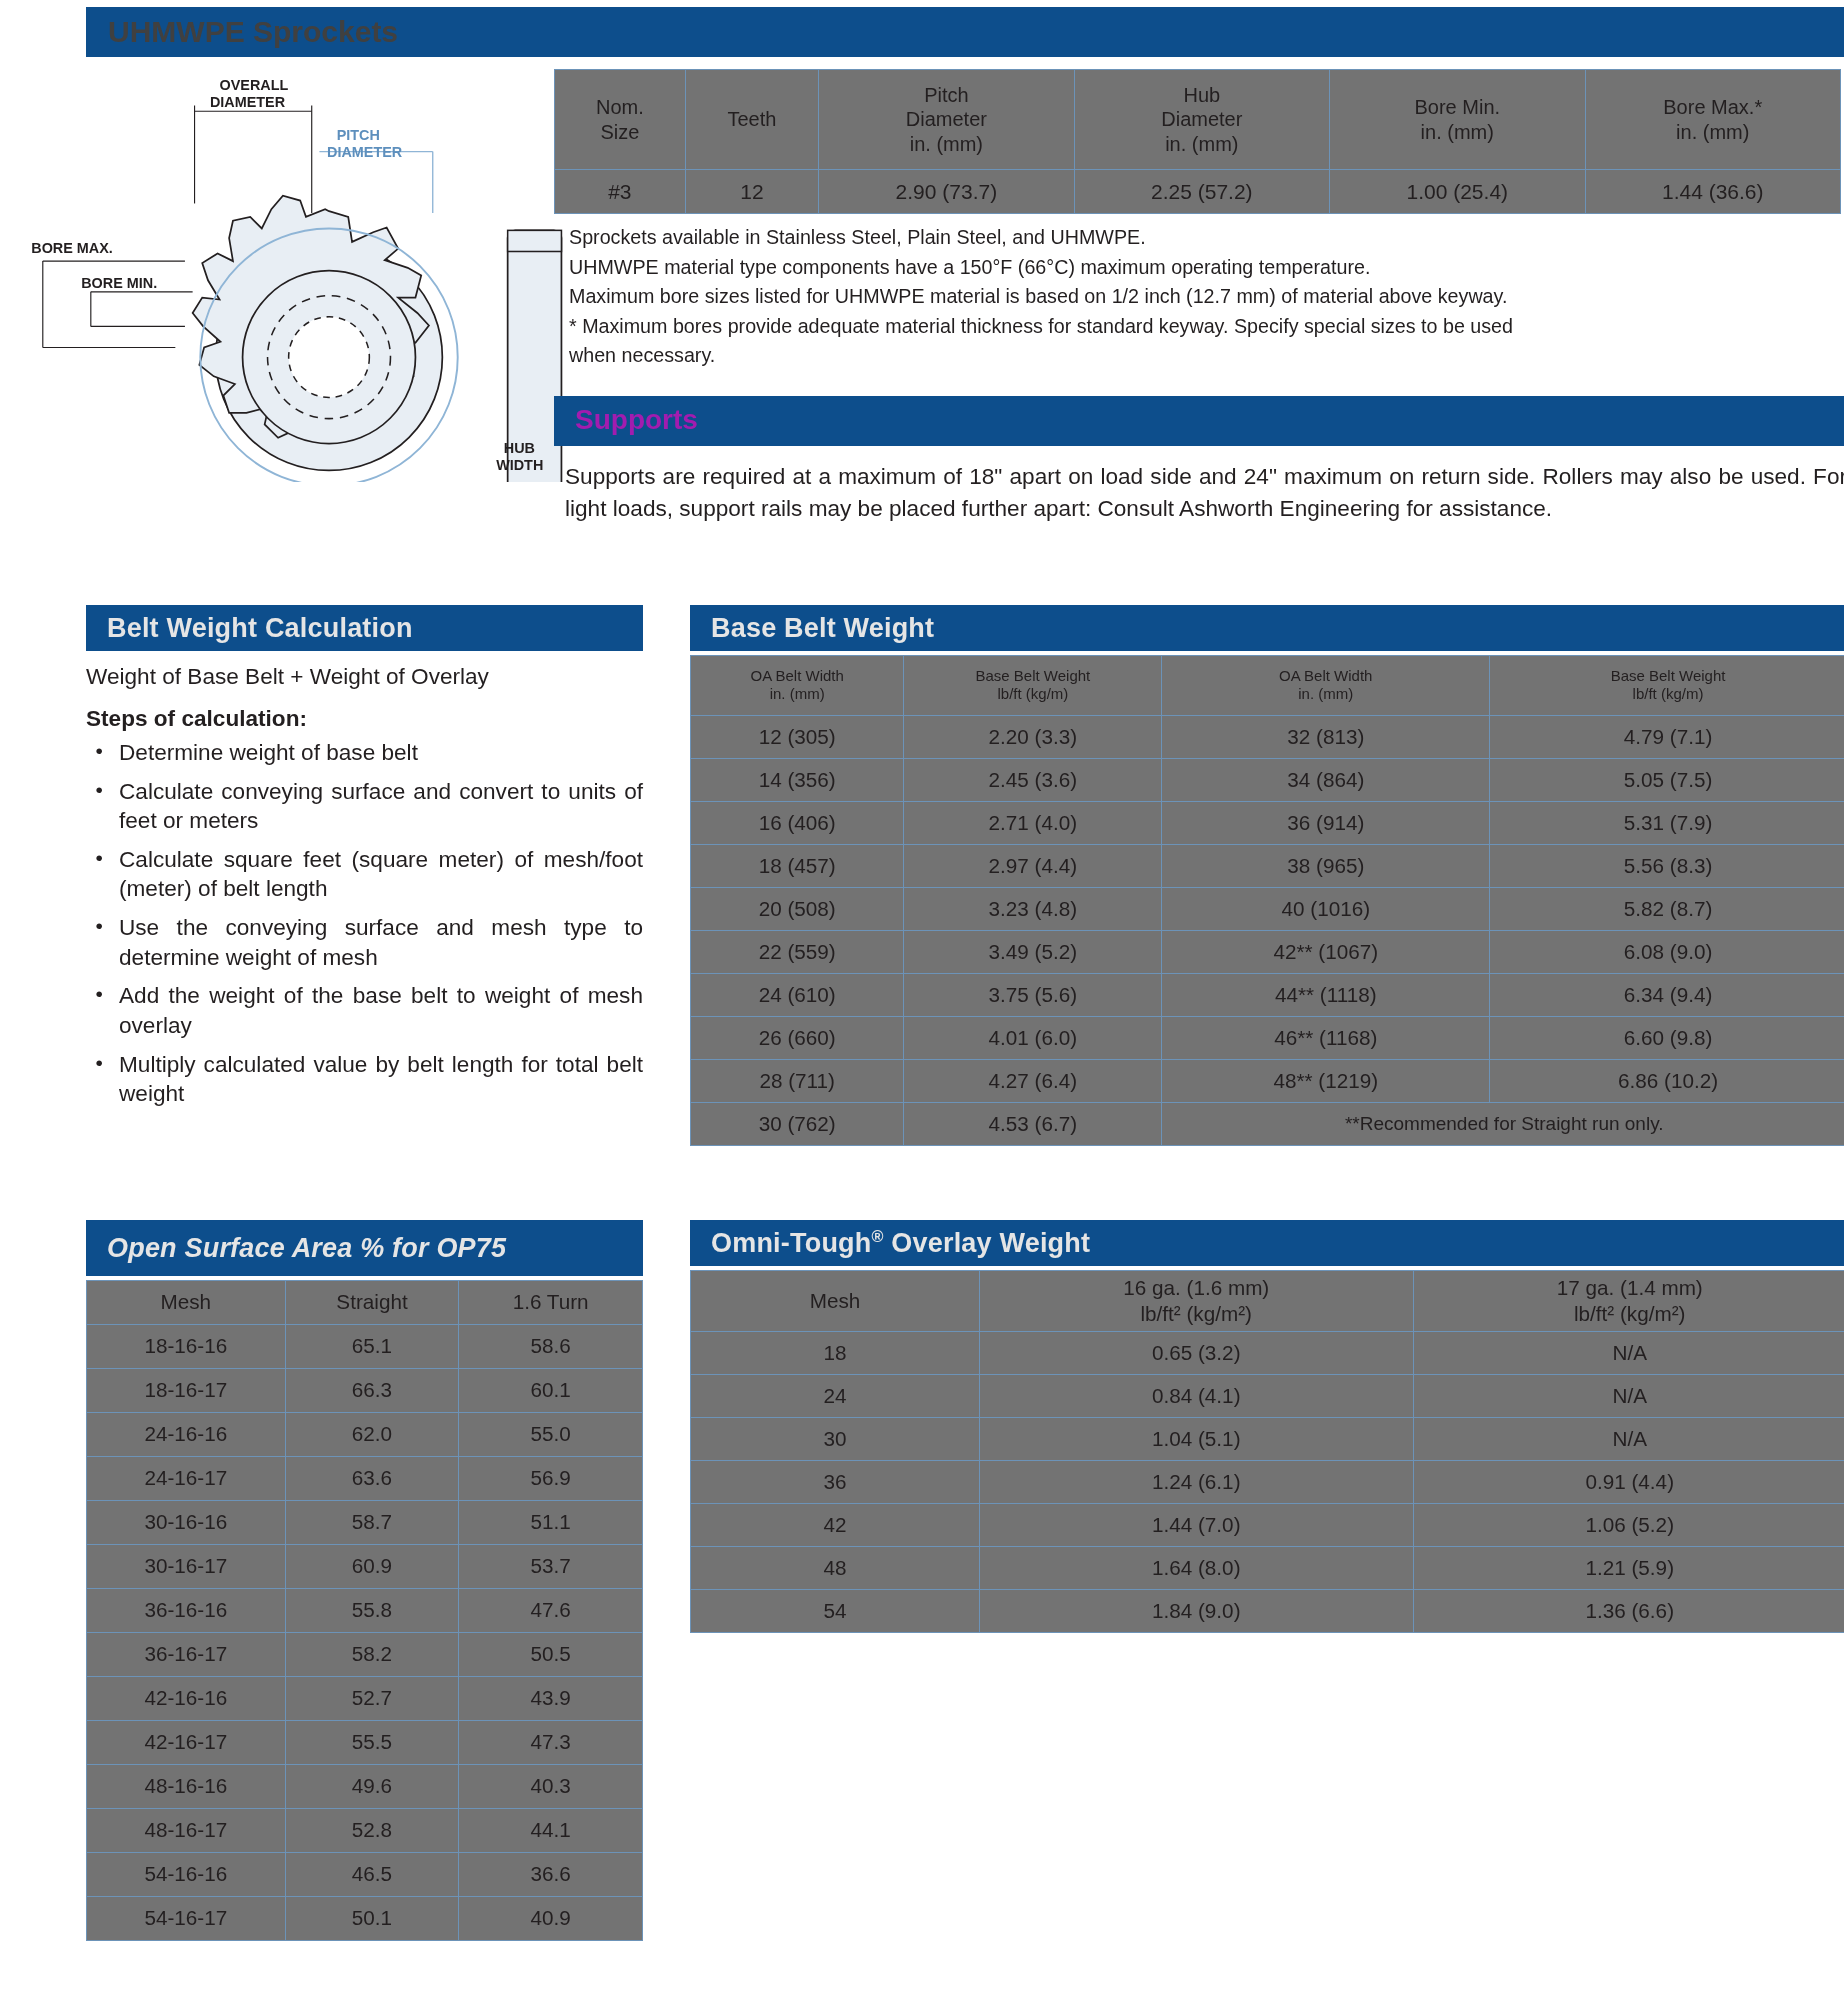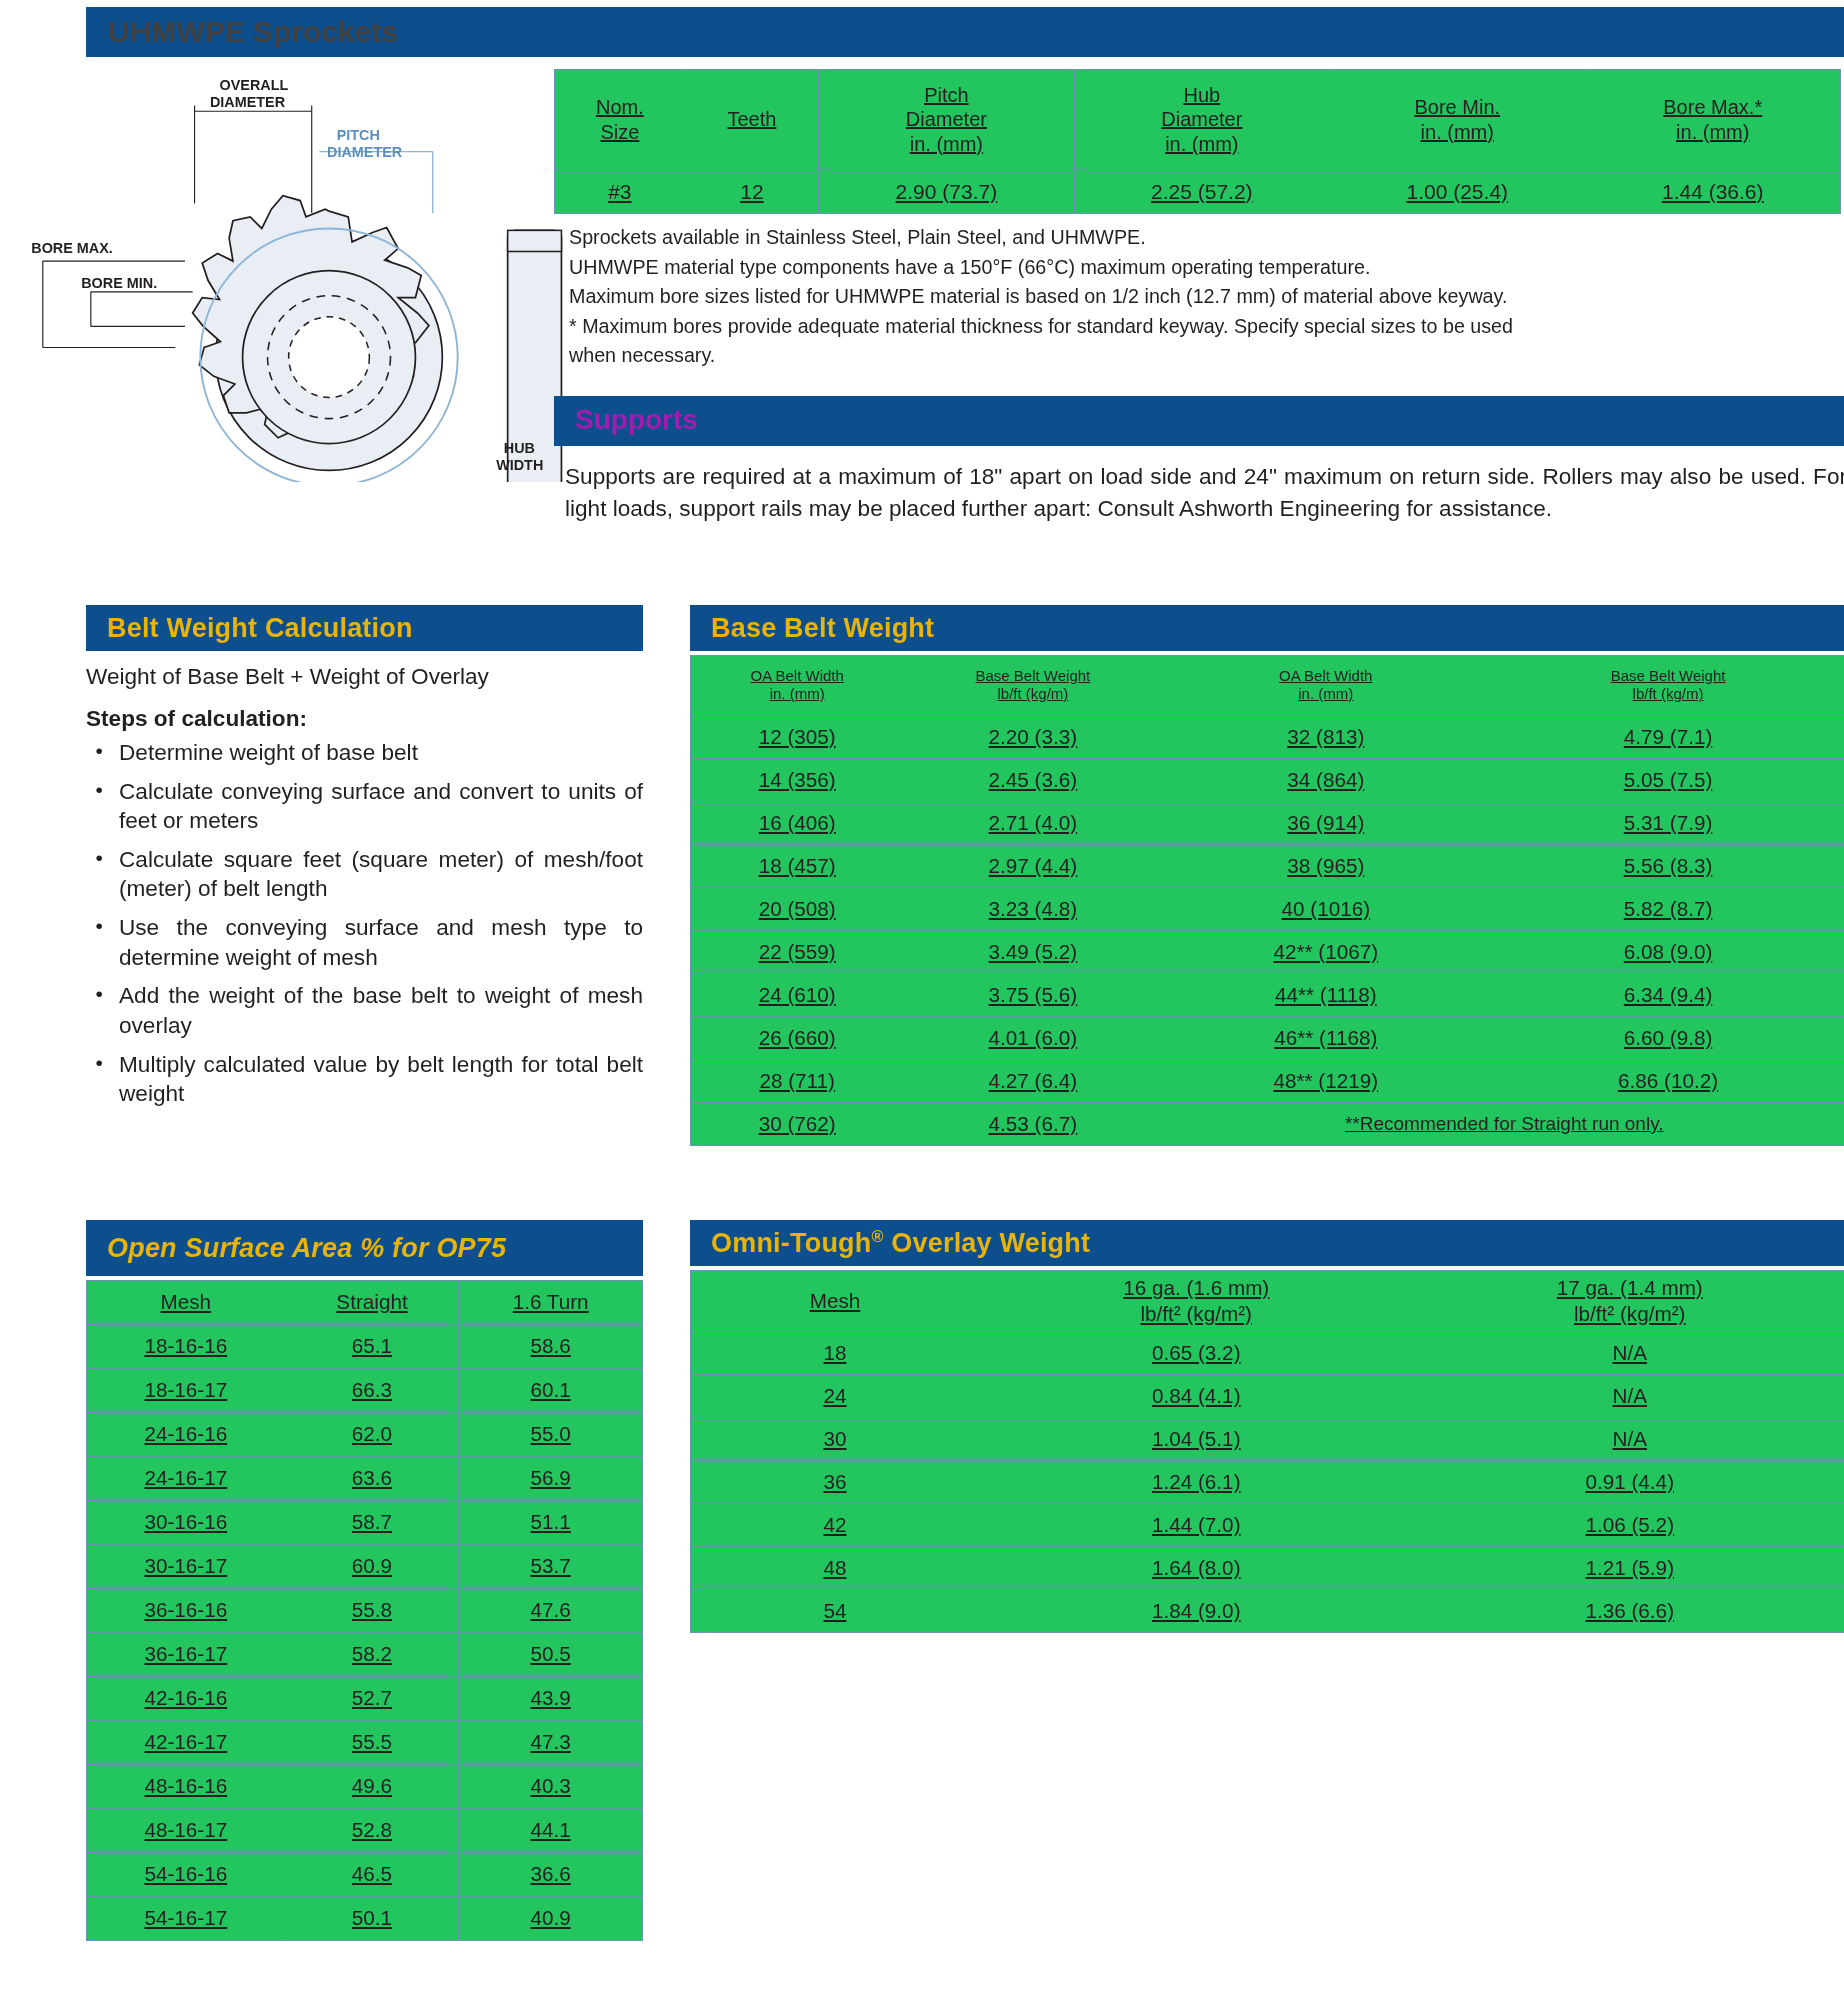--- a/index.html
+++ b/index.html
@@ -10,21 +10,21 @@
     color: #231f20;
   }
   #page {
     position: relative;
     width: 1845px;
     height: 2012px;
     overflow: hidden;
   }
   .bar-blue {
     background: #0d4e8c;
-    color: #eab308;
+    color: #e5e5e5;
     font-weight: bold;
     display: flex;
     align-items: center;
   }
   .bar-blue .bar-label {
     padding-left: 21px;
     letter-spacing: 0.2px;
   }
 
   
@@ -52,22 +52,21 @@
     position: absolute; left: 0; top: 69px; width: 548px; height: 413px; padding-left: 31px;
   }
 
   
   #sprocket-table {
     position: absolute; left: 554px; top: 69px; width: 1287px;
   }
   table.grid {
     border-collapse: collapse;
     width: 100%;
-    background: #22c55e;
-    text-decoration: underline;
+    background: #737373;
   }
   table.grid td, table.grid th {
     border: 1px solid #6c93b8;
     text-align: center;
     font-weight: normal;
     color: #231f20;
     padding: 2.9px 3.8px;
   }
   #sprocket-table th { font-size: 20px; line-height: 1.22; height: 100px; }
   #sprocket-table td { font-size: 21px; height: 44px; }

